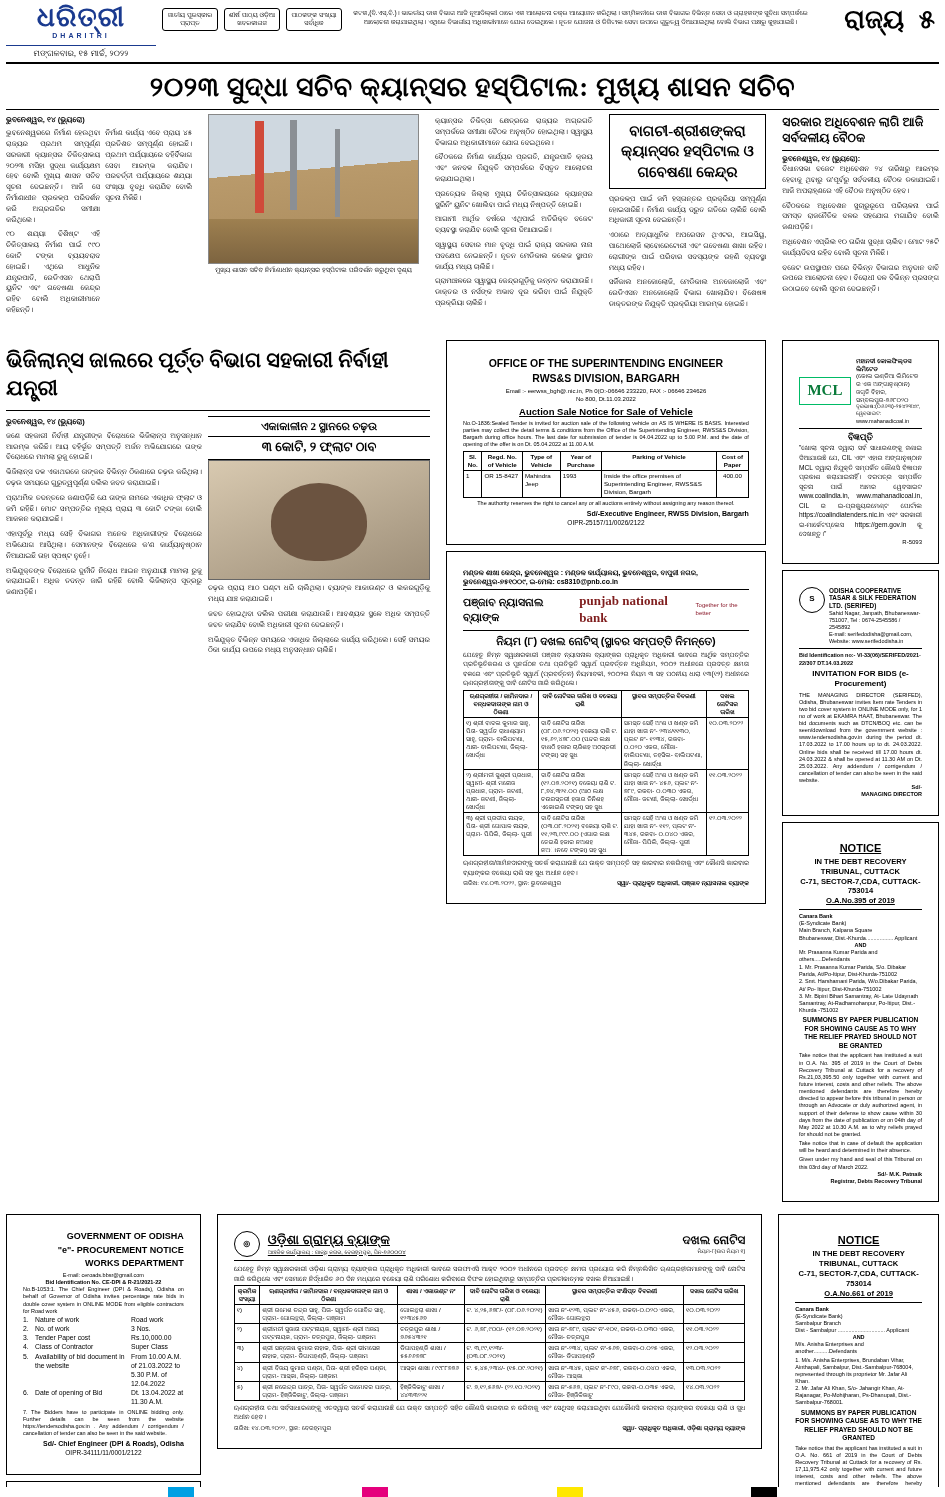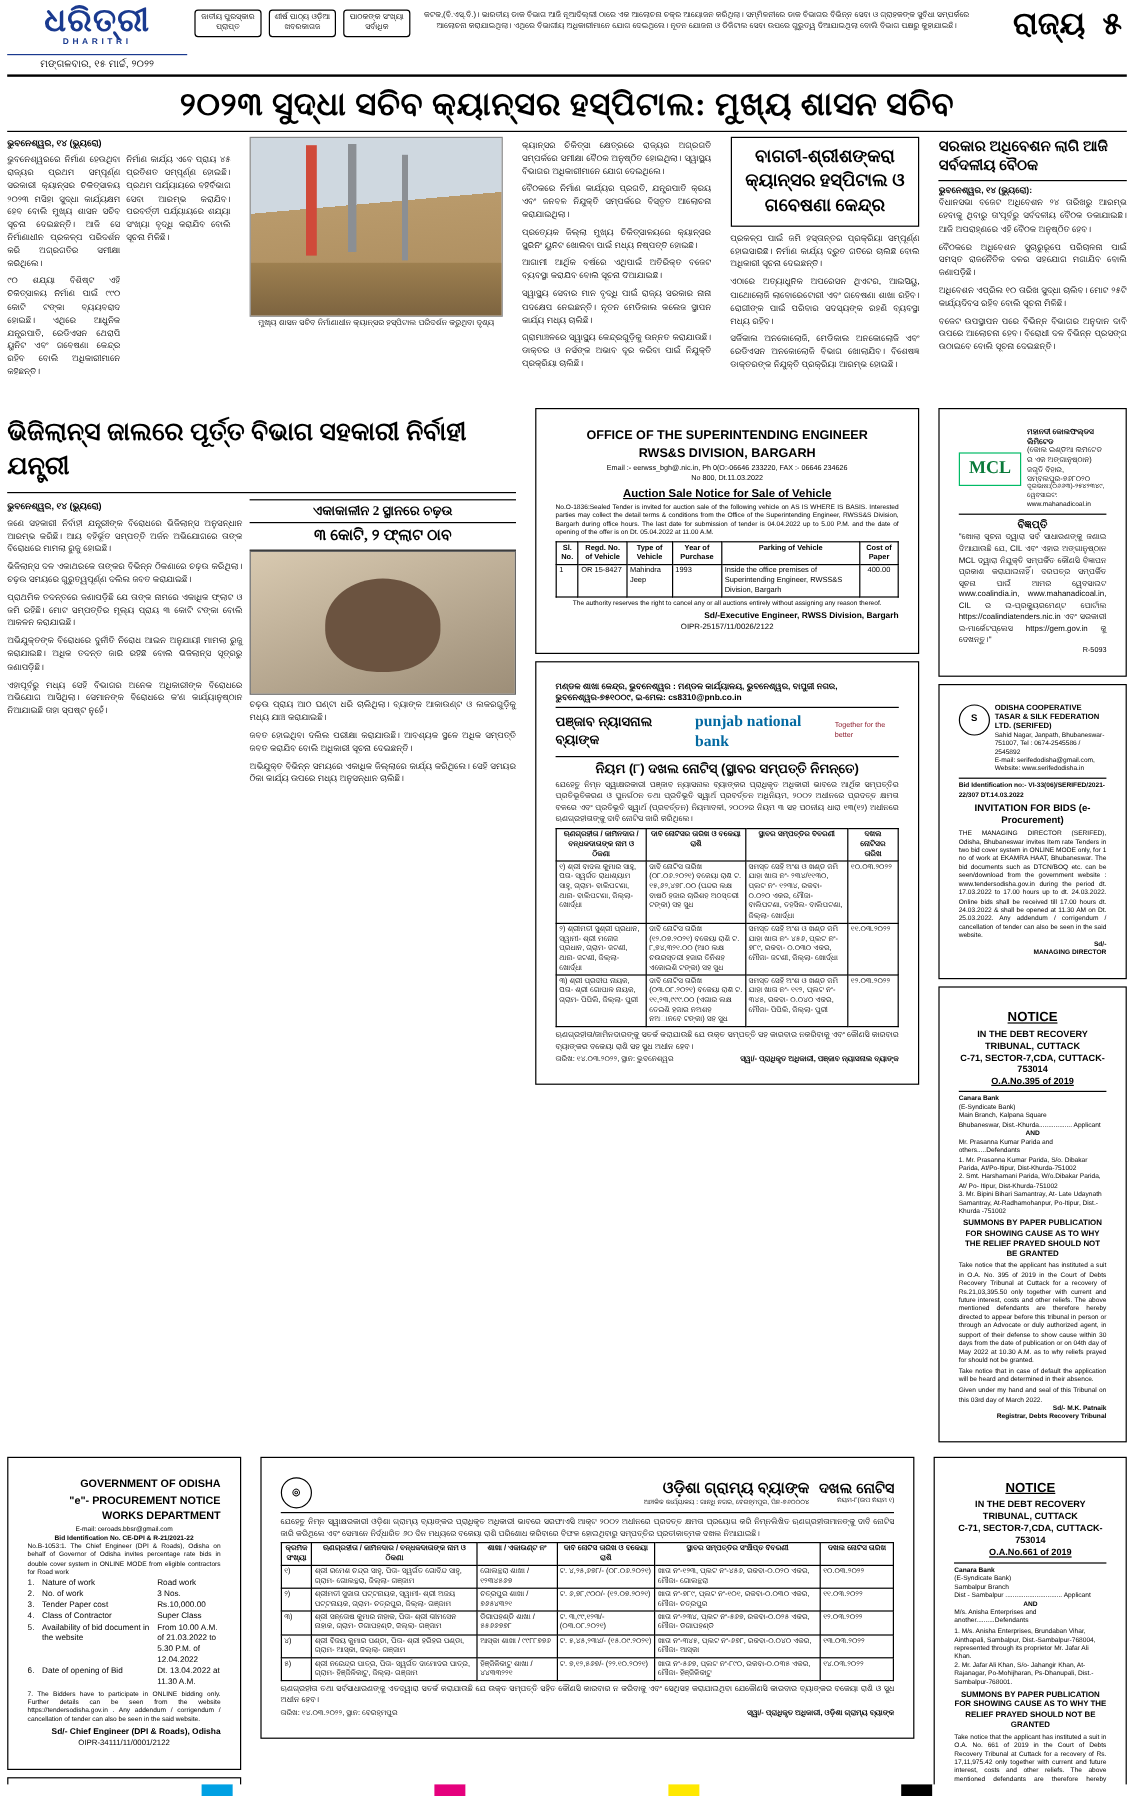--- a/index.html
+++ b/index.html
@@ -86,21 +86,21 @@
   .kv .k { width:96px; flex:none;}
   .kv .v { flex:1;}
 
   
   .logo-row { display:flex; align-items:center; gap:5px; border-bottom:1px solid #000; padding-bottom:3px; margin-bottom:3px;}
   .mcl-mark { width:52px; height:28px; border:1px solid #0b6; color:#0a7a3a; font-weight:bold;
      font-size:15px; display:flex; align-items:center; justify-content:center; font-family:"Liberation Serif",serif;}
   .circ-logo { width:26px; height:26px; border-radius:50%; border:1.5px solid #000; flex:none;
      display:flex; align-items:center; justify-content:center; font-size:8px; font-weight:bold;}
   .pnb-bar { display:flex; align-items:center; gap:6px; border-bottom:1.5px solid #000; padding-bottom:3px; margin-bottom:3px;}
-  .pnb-mark { font-size:13px; font-weight:bold; color:#0369a1; font-family:"Liberation Serif",serif;}
+  .pnb-mark { font-size:13px; font-weight:bold; color:#7f1d1d; font-family:"Liberation Serif",serif;}
   .pnb-sub { font-size:6px; color:#8b1a2b;}
 
   .notice-title { text-align:center; font-weight:bold; font-size:11px; text-decoration:underline; margin:2px 0;}
   .hr { border:0; border-top:1px solid #000; margin:3px 0;}
 
   .odia-ad { font-size:6.6px; line-height:1.45; text-align:justify;}
   .odia-ad-table { width:100%; border-collapse:collapse; font-size:5.8px;}
   .odia-ad-table th,.odia-ad-table td{ border:0.6px solid #000; padding:1px; vertical-align:top;}
 
   .bottom-bar { position:absolute; left:0; bottom:0; width:945px; height:10px; display:flex;}
@@ -198,22 +198,22 @@
   <div class="body-grid" style="margin-top:20px; align-items:flex-start;">
 
     <div style="width:424px">
       <div class="sub-headline">ଭିଜିଲାନ୍ସ ଜାଲରେ ପୂର୍ତ୍ତ ବିଭାଗ ସହକାରୀ ନିର୍ବାହୀ ଯନ୍ତ୍ରୀ</div>
       <div style="display:flex; gap:6px;">
         <div style="width:196px" class="odia-body">
           <div class="dateline">ଭୁବନେଶ୍ୱର, ୧୪ (ଭ୍ୟୁରୋ)</div>
           <p>ଜଣେ ସହକାରୀ ନିର୍ବାହୀ ଯନ୍ତ୍ରୀଙ୍କ ବିରୋଧରେ ଭିଜିଲାନ୍ସ ଅନୁସନ୍ଧାନ ଆରମ୍ଭ କରିଛି। ଆୟ ବହିର୍ଭୂତ ସମ୍ପତ୍ତି ଅର୍ଜନ ଅଭିଯୋଗରେ ତାଙ୍କ ବିରୋଧରେ ମାମଲା ରୁଜୁ ହୋଇଛି।</p>
           <p>ଭିଜିଲାନ୍ସ ଦଳ ଏକାଥରକେ ତାଙ୍କର ବିଭିନ୍ନ ଠିକଣାରେ ଚଢ଼ଉ କରିଥିଲା। ଚଢ଼ଉ ସମୟରେ ଗୁରୁତ୍ୱପୂର୍ଣ୍ଣ ଦଲିଲ ଜବତ କରାଯାଇଛି।</p>
           <p>ପ୍ରାଥମିକ ତଦନ୍ତରେ ଜଣାପଡ଼ିଛି ଯେ ତାଙ୍କ ନାମରେ ଏକାଧିକ ଫ୍ଲାଟ ଓ ଜମି ରହିଛି। ମୋଟ ସମ୍ପତ୍ତିର ମୂଲ୍ୟ ପ୍ରାୟ ୩ କୋଟି ଟଙ୍କା ବୋଲି ଆକଳନ କରାଯାଇଛି।</p>
+          <p>ଏହାପୂର୍ବରୁ ମଧ୍ୟ ସେହି ବିଭାଗର ଅନେକ ଅଧିକାରୀଙ୍କ ବିରୋଧରେ ଅଭିଯୋଗ ଆସିଥିଲା। ସେମାନଙ୍କ ବିରୋଧରେ କ'ଣ କାର୍ଯ୍ୟାନୁଷ୍ଠାନ ନିଆଯାଇଛି ତାହା ସ୍ପଷ୍ଟ ନୁହେଁ।</p>
           <p>ଅଭିଯୁକ୍ତଙ୍କ ବିରୋଧରେ ଦୁର୍ନୀତି ନିରୋଧ ଆଇନ ଅନୁଯାୟୀ ମାମଲା ରୁଜୁ କରାଯାଇଛି। ଅଧିକ ତଦନ୍ତ ଜାରି ରହିଛି ବୋଲି ଭିଜିଲାନ୍ସ ସୂତ୍ରରୁ ଜଣାପଡ଼ିଛି।</p>
-          <p>ଏହାପୂର୍ବରୁ ମଧ୍ୟ ସେହି ବିଭାଗର ଅନେକ ଅଧିକାରୀଙ୍କ ବିରୋଧରେ ଅଭିଯୋଗ ଆସିଥିଲା। ସେମାନଙ୍କ ବିରୋଧରେ କ'ଣ କାର୍ଯ୍ୟାନୁଷ୍ଠାନ ନିଆଯାଇଛି ତାହା ସ୍ପଷ୍ଟ ନୁହେଁ।</p>
         </div>
         <div style="width:222px">
           <div style="text-align:center; font-family:'Liberation Serif',serif; font-weight:bold; font-size:11px; border-top:1px solid #000; border-bottom:1px solid #000; padding:3px 0;">ଏକାକାଳୀନ 2 ସ୍ଥାନରେ ଚଢ଼ଉ</div>
           <div style="text-align:center; font-family:'Liberation Serif',serif; font-weight:bold; font-size:13px; padding:2px 0 4px; border-bottom:1px solid #000;">୩ କୋଟି, ୨ ଫ୍ଲାଟ ଠାବ</div>
           <div class="portrait"></div>
           <div class="odia-body" style="margin-top:3px">
             <p>ଚଢ଼ଉ ପ୍ରାୟ ଆଠ ଘଣ୍ଟା ଧରି ଚାଲିଥିଲା। ବ୍ୟାଙ୍କ ଆକାଉଣ୍ଟ ଓ ଲକରଗୁଡ଼ିକୁ ମଧ୍ୟ ଯାଞ୍ଚ କରାଯାଇଛି।</p>
             <p>ଜବତ ହୋଇଥିବା ଦଲିଲ ପରୀକ୍ଷା କରାଯାଉଛି। ଆବଶ୍ୟକ ସ୍ଥଳେ ଅଧିକ ସମ୍ପତ୍ତି ଜବତ କରାଯିବ ବୋଲି ଅଧିକାରୀ ସୂଚନା ଦେଇଛନ୍ତି।</p>
             <p>ଅଭିଯୁକ୍ତ ବିଭିନ୍ନ ସମୟରେ ଏକାଧିକ ଜିଲ୍ଲାରେ କାର୍ଯ୍ୟ କରିଥିଲେ। ସେହି ସମୟର ଠିକା କାର୍ଯ୍ୟ ଉପରେ ମଧ୍ୟ ଅନୁସନ୍ଧାନ ଚାଲିଛି।</p>
           </div>
@@ -450,21 +450,21 @@
         <div class="sd">Superintending Engineer</div>
         <div class="sd">Sambalpur (R&amp;B) Division No.II</div>
         <div class="oipr">OIPR-34136/11/0001/2122</div>
       </div>
     </div>
 
     <div style="width:560px">
       <div class="ad" style="margin-bottom:0">
         <div style="display:flex; align-items:center; gap:8px; border-bottom:1.5px solid #000; padding-bottom:3px; margin-bottom:3px;">
           <div class="circ-logo">◎</div>
-          <div style="flex:1; text-align:right;">
+          <div style="flex:1; text-align:left;text-decoration:underline;">
             <div class="b" style="font-size:13px;">ଓଡ଼ିଶା ଗ୍ରାମ୍ୟ ବ୍ୟାଙ୍କ</div>
             <div class="tiny">ଆଞ୍ଚଳିକ କାର୍ଯ୍ୟାଳୟ : ଗାନ୍ଧି ନଗର, ବେରହ୍ମପୁର, ପିନ-୭୬୦୦୦୪</div>
           </div>
           <div style="text-align:right;">
             <div class="b" style="font-size:12px;">ଦଖଲ ନୋଟିସ</div>
             <div class="tiny">ନିୟମ-୮(ଉପ ନିୟମ ୧)</div>
           </div>
         </div>
         <div class="odia-ad">ଯେହେତୁ ନିମ୍ନ ସ୍ୱାକ୍ଷରକାରୀ ଓଡ଼ିଶା ଗ୍ରାମ୍ୟ ବ୍ୟାଙ୍କର ପ୍ରାଧିକୃତ ଅଧିକାରୀ ଭାବରେ ସରଫାଏସି ଆକ୍ଟ ୨୦୦୨ ଅଧୀନରେ ପ୍ରଦତ୍ତ କ୍ଷମତା ପ୍ରୟୋଗ କରି ନିମ୍ନଲିଖିତ ଋଣଗ୍ରହୀତାମାନଙ୍କୁ ଦାବି ନୋଟିସ ଜାରି କରିଥିଲେ ଏବଂ ସେମାନେ ନିର୍ଦ୍ଧାରିତ ୬୦ ଦିନ ମଧ୍ୟରେ ବକେୟା ରାଶି ପରିଶୋଧ କରିବାରେ ବିଫଳ ହୋଇଥିବାରୁ ସମ୍ପତ୍ତିର ପ୍ରତୀକାତ୍ମକ ଦଖଲ ନିଆଯାଇଛି।</div>
         <table class="odia-ad-table" style="margin-top:2px">

